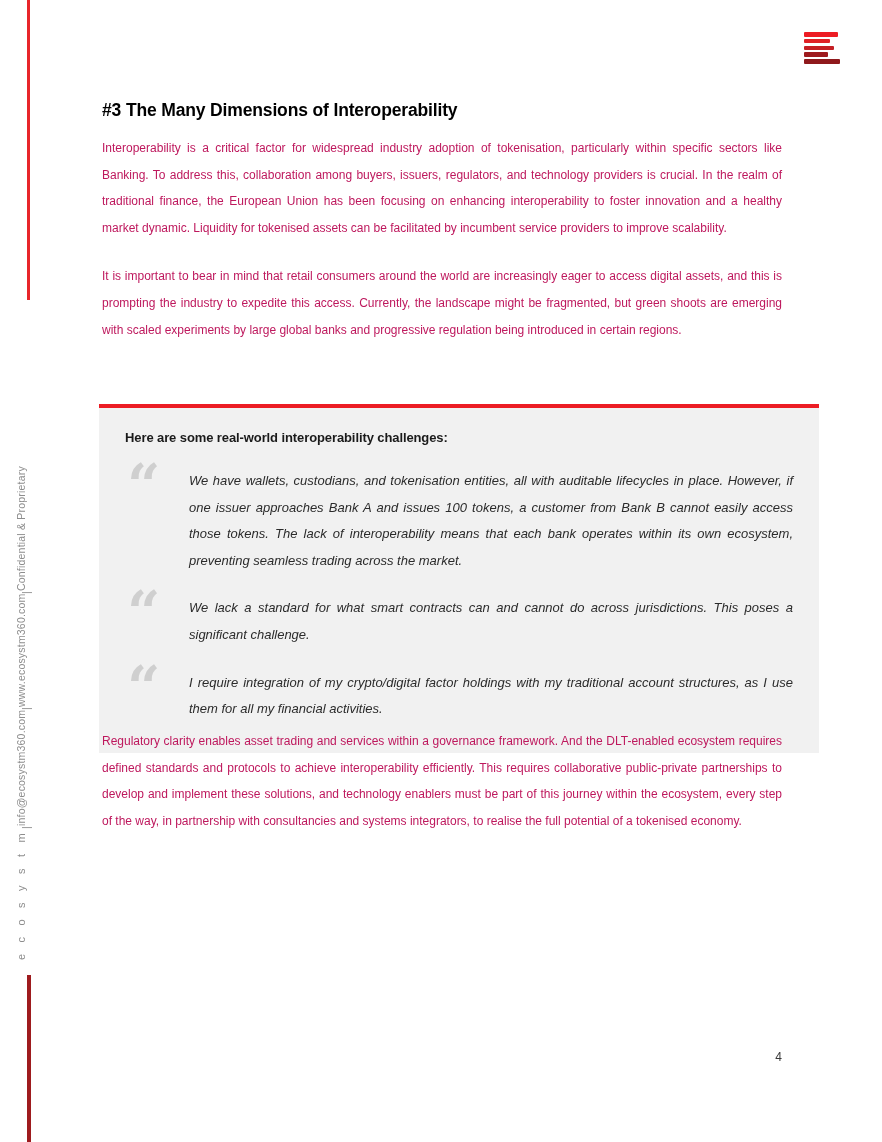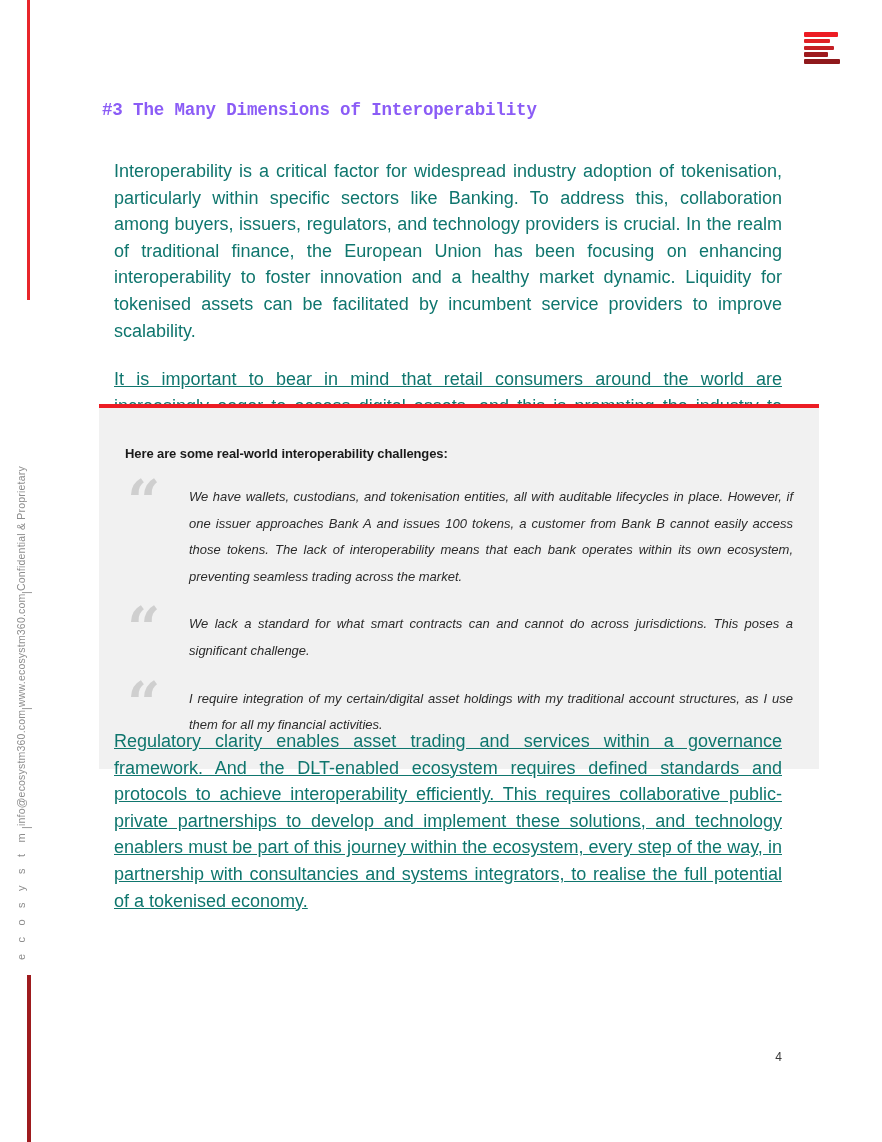--- a/index.html
+++ b/index.html
@@ -75,52 +75,51 @@
 
   
   .content {
     position: absolute;
     left: 102px;
     top: 100px;
     width: 680px;
   }
 
   h1.page-title {
-    margin: 0 0 38px 0;
+    margin: 0 0 14px 0;
     font-size: 17.5px;
     font-weight: bold;
     letter-spacing: -0.15px;
-    color: #8b5cf6;
-    font-family: Liberation Mono, monospace;
+    color: #000000;
   }
 
   p.body-para {
-    margin: 0 0 22px 12px;
-    font-size: 18px;
+    margin: 0 0 22px 0;
+    font-size: 12px;
     line-height: 26.6px;
     text-align: justify;
-    color: #0f766e;
-  }
-  p.body-para:last-child { margin-bottom: 0; text-decoration: underline; }
+    color: #be185d;
+  }
+  p.body-para:last-child { margin-bottom: 0; }
 
   
   .callout {
     position: absolute;
     left: 99px;
     top: 404px;
     width: 720px;
   }
   .callout-rule {
     height: 4px;
     background: #ec1c24;
     width: 100%;
   }
   .callout-body {
     background: #f1f1f1;
-    padding: 38px 26px 30px 26px;
+    padding: 22px 26px 30px 26px;
     box-sizing: border-box;
   }
   .callout-title {
     margin: 0 0 18px 0;
     font-size: 13px;
     font-weight: bold;
     color: #1a1a1a;
     letter-spacing: -0.1px;
   }
   .quote-row {
@@ -208,21 +207,21 @@
       <div class="quote-text">We have wallets, custodians, and tokenisation entities, all with auditable lifecycles in place. However, if one issuer approaches Bank A and issues 100 tokens, a customer from Bank B cannot easily access those tokens. The lack of interoperability means that each bank operates within its own ecosystem, preventing seamless trading across the market.</div>
     </div>
 
     <div class="quote-row">
       <div class="quote-mark">“</div>
       <div class="quote-text">We lack a standard for what smart contracts can and cannot do across jurisdictions. This poses a significant challenge.</div>
     </div>
 
     <div class="quote-row">
       <div class="quote-mark">“</div>
-      <div class="quote-text">I require integration of my certain/digital asset holdings with my traditional account structures, as I use them for all my financial activities.</div>
+      <div class="quote-text">I require integration of my crypto/digital factor holdings with my traditional account structures, as I use them for all my financial activities.</div>
     </div>
   </div>
 </div>
 
 <div class="closing">
   <p class="body-para">Regulatory clarity enables asset trading and services within a governance framework. And the DLT-enabled ecosystem requires defined standards and protocols to achieve interoperability efficiently. This requires collaborative public-private partnerships to develop and implement these solutions, and technology enablers must be part of this journey within the ecosystem, every step of the way, in partnership with consultancies and systems integrators, to realise the full potential of a tokenised economy.</p>
 </div>
 
 <div class="page-number">4</div>
 

